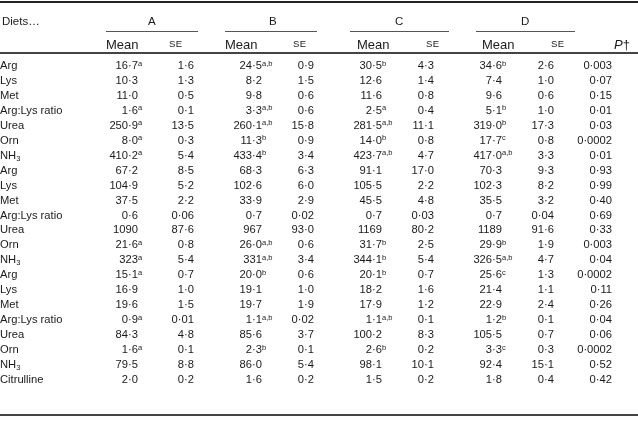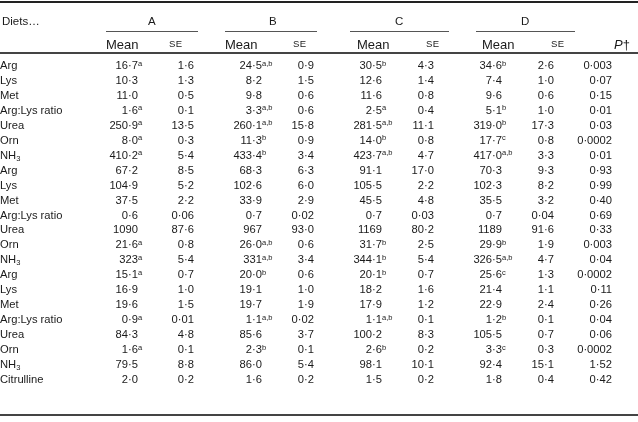--- a/index.html
+++ b/index.html
@@ -328,21 +328,21 @@
         <tr>
           <td class="label"><span>NH</span><sub>3</sub></td>
           <td class="num"><span>79·5</span><sup style="display: inline-block; width: 12px; text-align: left;"></sup></td>
           <td class="num">8·8</td>
           <td class="num"><span>86·0</span><sup style="display: inline-block; width: 12px; text-align: left;"></sup></td>
           <td class="num">5·4</td>
           <td class="num"><span>98·1</span><sup style="display: inline-block; width: 12px; text-align: left;"></sup></td>
           <td class="num">10·1</td>
           <td class="num"><span>92·4</span><sup style="display: inline-block; width: 12px; text-align: left;"></sup></td>
           <td class="num">15·1</td>
-          <td class="num">1·52</td>
+          <td class="num">0·52</td>
           <td></td>
         </tr>
         <tr>
           <td class="label"><span>Citrulline</span></td>
           <td class="num"><span>2·0</span><sup style="display: inline-block; width: 12px; text-align: left;"></sup></td>
           <td class="num">0·2</td>
           <td class="num"><span>1·6</span><sup style="display: inline-block; width: 12px; text-align: left;"></sup></td>
           <td class="num">0·2</td>
           <td class="num"><span>1·5</span><sup style="display: inline-block; width: 12px; text-align: left;"></sup></td>
           <td class="num">0·2</td>

